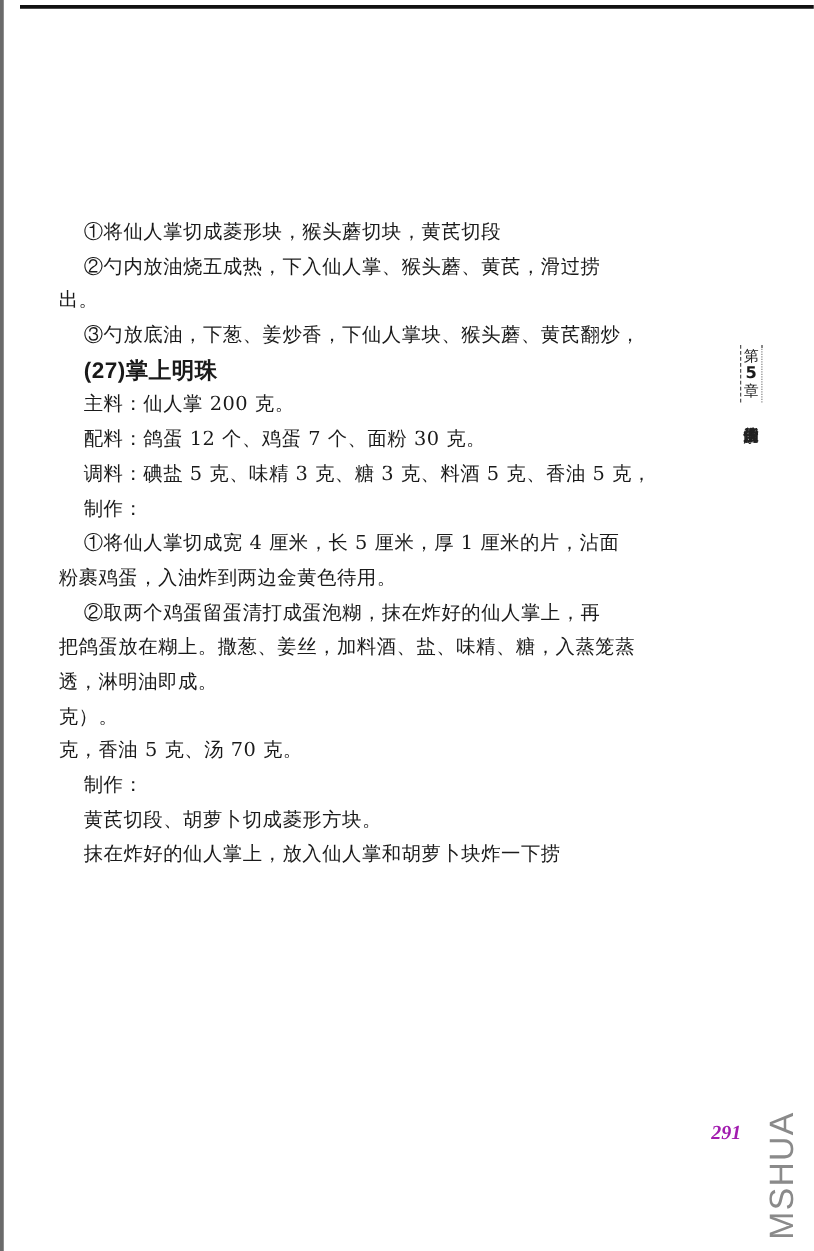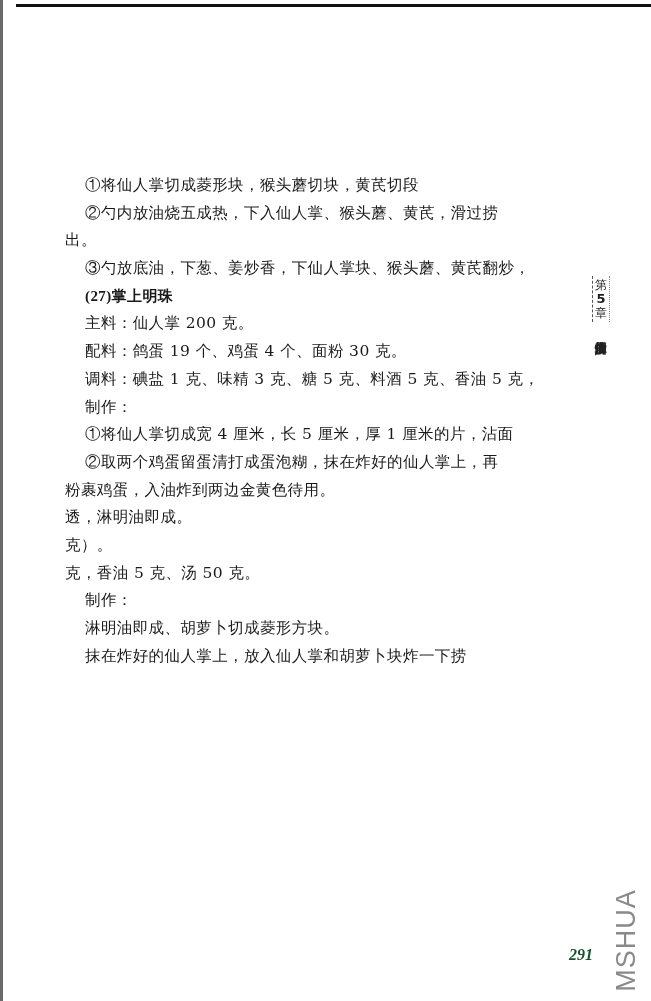--- a/index.html
+++ b/index.html
@@ -22,34 +22,34 @@
       background: #6a6a6a;
     }
     .top-rule {
       position: absolute;
       left: 16px; top: 4px;
       width: 635px; height: 3px;
       background: #111;
     }
     .text-block {
       position: absolute;
-      left: 65px;
+      left: 47px;
       top: 172px;
       width: 508px;
     }
     .line {
       height: 27.7px;
       line-height: 27.7px;
       font-size: 15.5px;
       white-space: nowrap;
       letter-spacing: 0.4px;
       overflow: visible;
     }
     .line.indent { padding-left: 20px; }
-    .line.bold { font-weight: bold; font-family: Liberation Serif, serif; font-size: 15px; }
+    .line.bold { font-weight: bold; font-family: Liberation Sans, sans-serif; font-size: 18px; }
     .side-tab {
       position: absolute;
       left: 591px;
       top: 276px;
       width: 20px;
       display: flex;
       flex-direction: column;
       align-items: center;
     }
     .side-chapter {
@@ -74,22 +74,21 @@
       color: #222;
     }
     .page-number {
       position: absolute;
       left: 569px;
       top: 898px;
       font-family: "Liberation Serif", "DejaVu Serif", serif;
       font-style: italic;
       font-weight: bold;
       font-size: 16px;
-      color: #14532d;
-      margin-top: 48px;
+      color: #a21caf;
     }
     .watermark {
       position: absolute;
       left: 606px;
       top: 885px;
       width: 40px;
       height: 110px;
       display: flex;
       align-items: center;
       justify-content: center;
@@ -110,31 +109,32 @@
 <div class="left-edge"></div>
 <div class="top-rule"></div>
 
 <div class="text-block">
   <div class="line indent">①将仙人掌切成菱形块，猴头蘑切块，黄芪切段</div>
   <div class="line indent">②勺内放油烧五成热，下入仙人掌、猴头蘑、黄芪，滑过捞</div>
   <div class="line">出。</div>
   <div class="line indent">③勺放底油，下葱、姜炒香，下仙人掌块、猴头蘑、黄芪翻炒，</div>
   <div class="line indent bold">(27)掌上明珠</div>
   <div class="line indent">主料：仙人掌 200 克。</div>
-  <div class="line indent">配料：鸽蛋 19 个、鸡蛋 4 个、面粉 30 克。</div>
-  <div class="line indent">调料：碘盐 1 克、味精 3 克、糖 5 克、料酒 5 克、香油 5 克，</div>
+  <div class="line indent">配料：鸽蛋 12 个、鸡蛋 7 个、面粉 30 克。</div>
+  <div class="line indent">调料：碘盐 5 克、味精 3 克、糖 3 克、料酒 5 克、香油 5 克，</div>
   <div class="line indent">制作：</div>
   <div class="line indent">①将仙人掌切成宽 4 厘米，长 5 厘米，厚 1 厘米的片，沾面</div>
+  <div class="line">粉裹鸡蛋，入油炸到两边金黄色待用。</div>
   <div class="line indent">②取两个鸡蛋留蛋清打成蛋泡糊，抹在炸好的仙人掌上，再</div>
-  <div class="line">粉裹鸡蛋，入油炸到两边金黄色待用。</div>
+  <div class="line">把鸽蛋放在糊上。撒葱、姜丝，加料酒、盐、味精、糖，入蒸笼蒸</div>
   <div class="line">透，淋明油即成。</div>
   <div class="line">克）。</div>
-  <div class="line">克，香油 5 克、汤 50 克。</div>
+  <div class="line">克，香油 5 克、汤 70 克。</div>
   <div class="line indent">制作：</div>
-  <div class="line indent">淋明油即成、胡萝卜切成菱形方块。</div>
+  <div class="line indent">黄芪切段、胡萝卜切成菱形方块。</div>
   <div class="line indent">抹在炸好的仙人掌上，放入仙人掌和胡萝卜块炸一下捞</div>
 </div>
 
 <div class="side-tab">
   <div class="side-chapter">
     <span>第</span>
     <span class="num">5</span>
     <span>章</span>
   </div>
   <div class="side-title">仙人掌广泛的食用价值</div>

